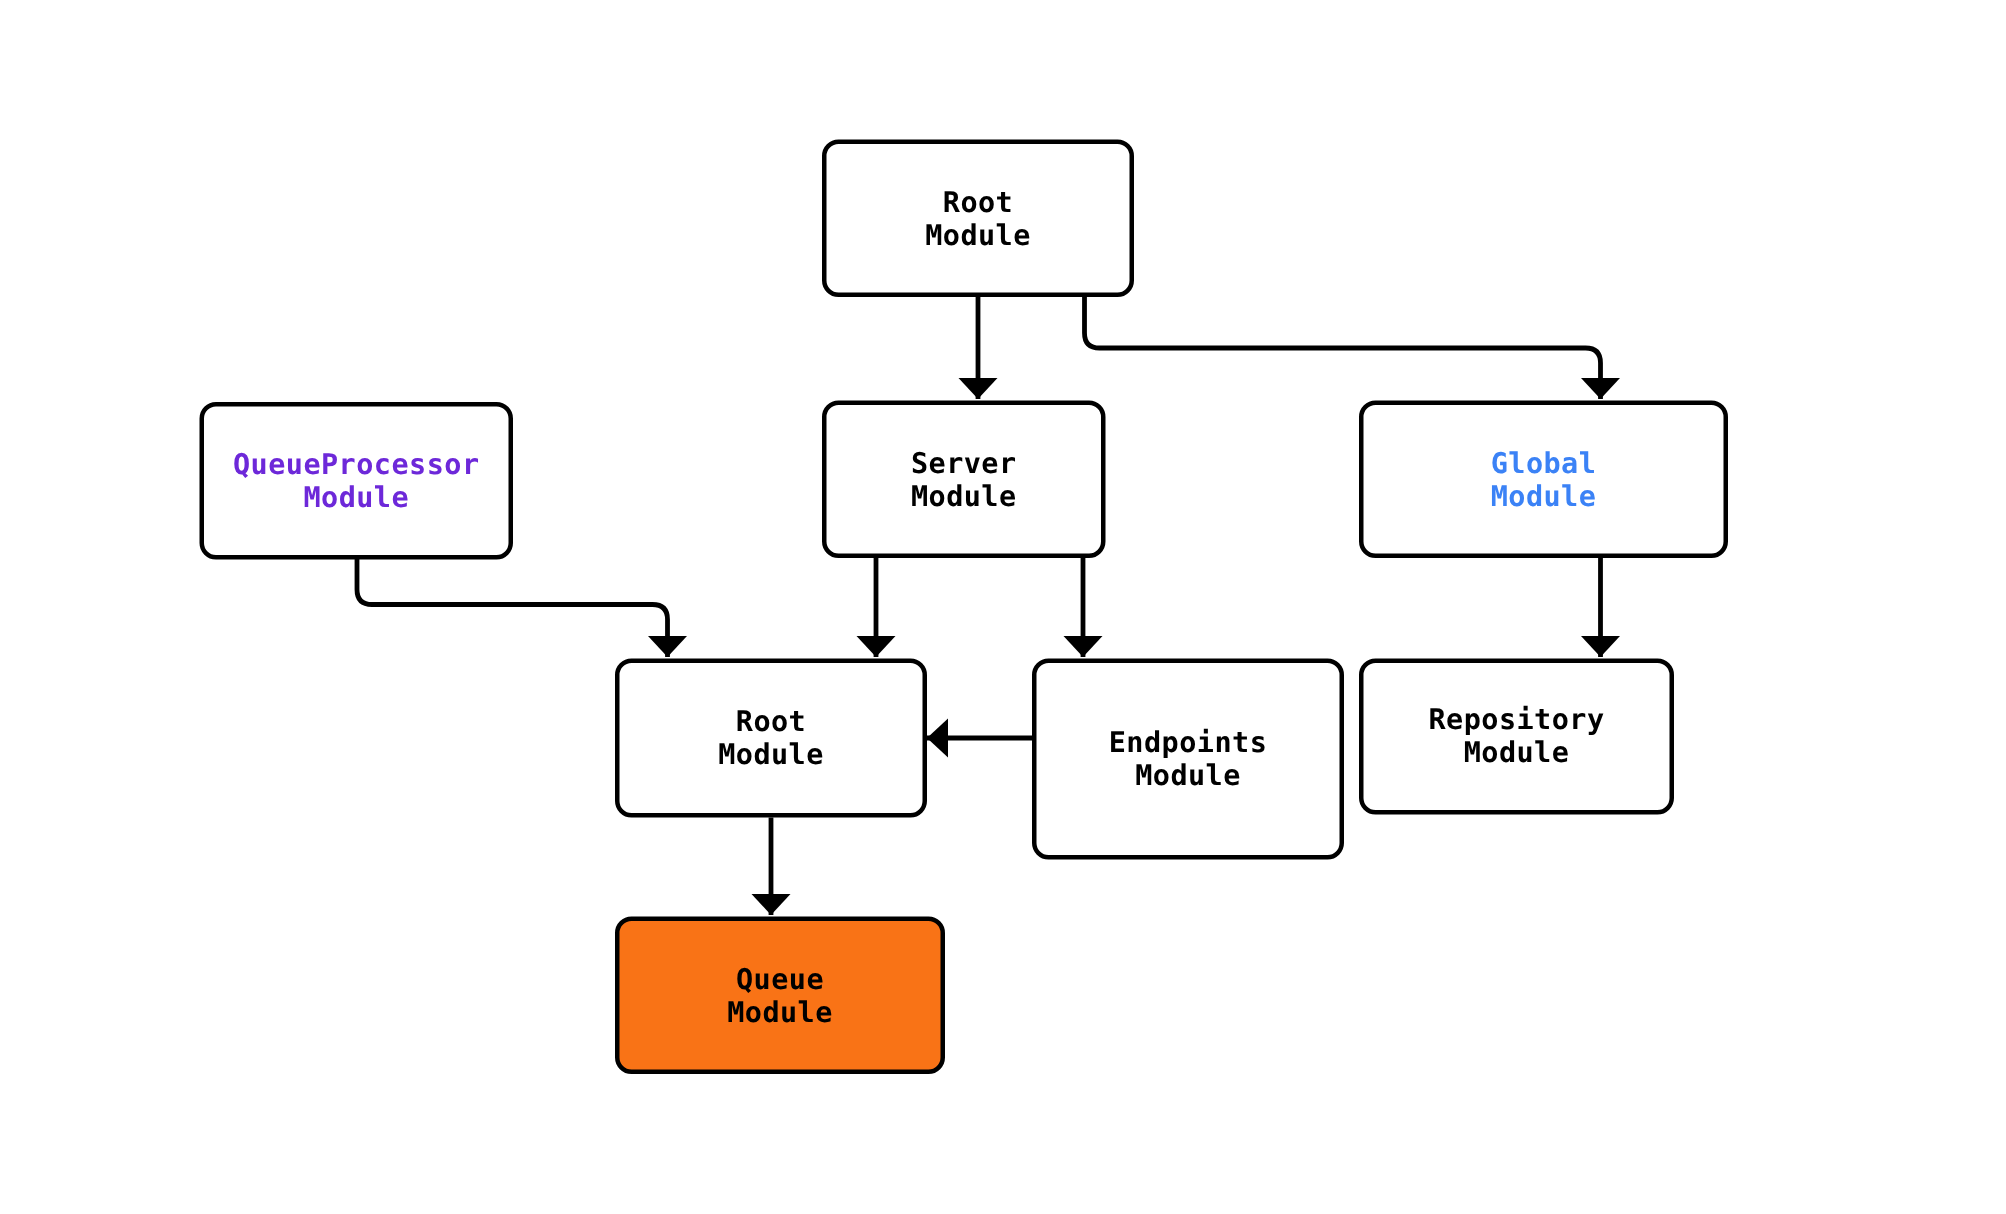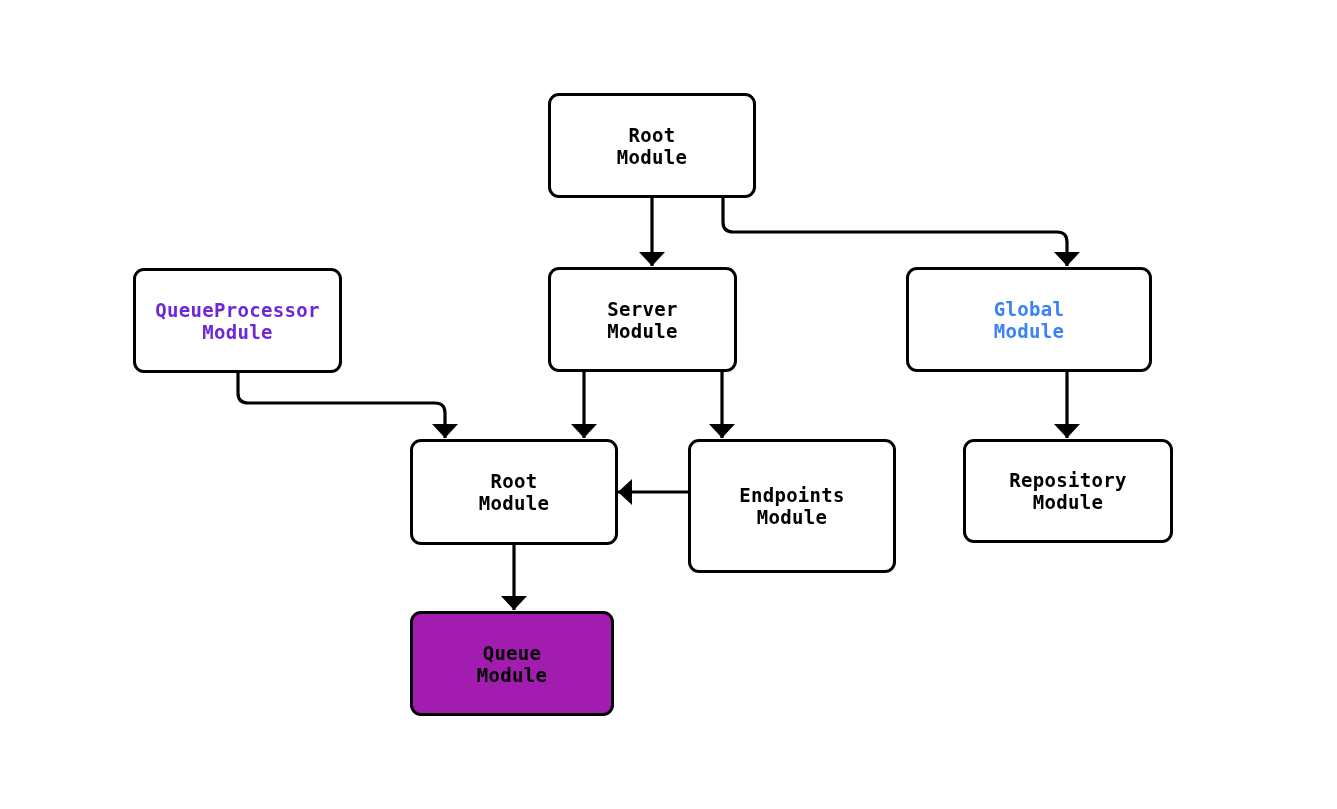--- a/index.html
+++ b/index.html
@@ -90,22 +90,22 @@
         <span>Module</span>
       </div>
       <div class="node" style="left: 410px; top: 439px; width: 208px; height: 106px; border-color: rgb(0, 0, 0); background: rgb(255, 255, 255); color: rgb(0, 0, 0);">
         <span>Root</span>
         <span>Module</span>
       </div>
       <div class="node" style="left: 688px; top: 439px; width: 208px; height: 134px; border-color: rgb(0, 0, 0); background: rgb(255, 255, 255); color: rgb(0, 0, 0);">
         <span>Endpoints</span>
         <span>Module</span>
       </div>
-      <div class="node" style="left: 963px; top: 439px; width: 210px; height: 104px; border-color: rgb(0, 0, 0); background: rgb(255, 255, 255); color: rgb(0, 0, 0);">
+      <div class="node" style="left: 906px; top: 439px; width: 210px; height: 104px; border-color: rgb(0, 0, 0); background: rgb(255, 255, 255); color: rgb(0, 0, 0);">
         <span>Repository</span>
         <span>Module</span>
       </div>
-      <div class="node" style="left: 410px; top: 611px; width: 204px; height: 105px; border-color: rgb(0, 0, 0); background: #a21caf; color: rgb(0, 0, 0);">
+      <div class="node" style="left: 410px; top: 611px; width: 220px; height: 105px; border-color: rgb(0, 0, 0); background: #f97316; color: rgb(0, 0, 0);">
         <span>Queue</span>
         <span>Module</span>
       </div>
     </div>
 </div>
 
 </body></html>

